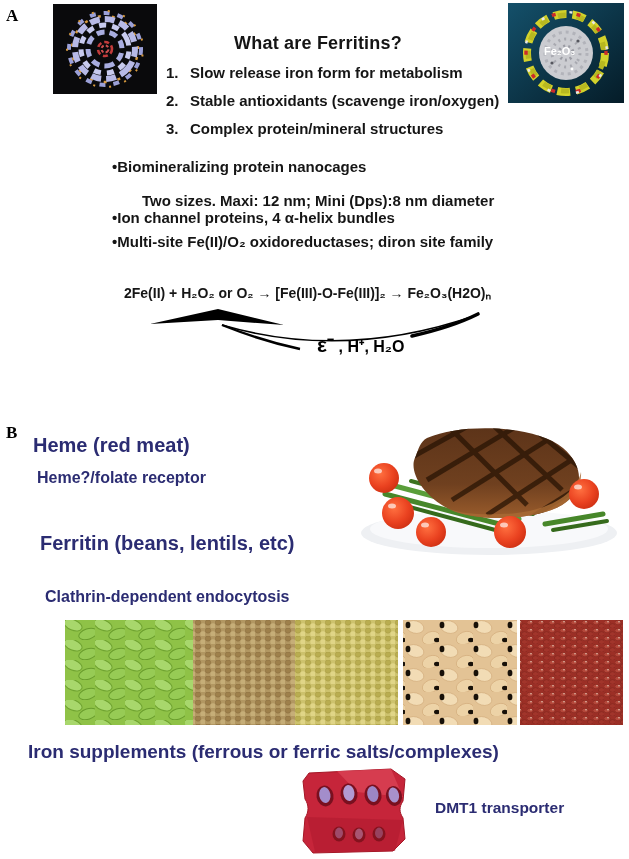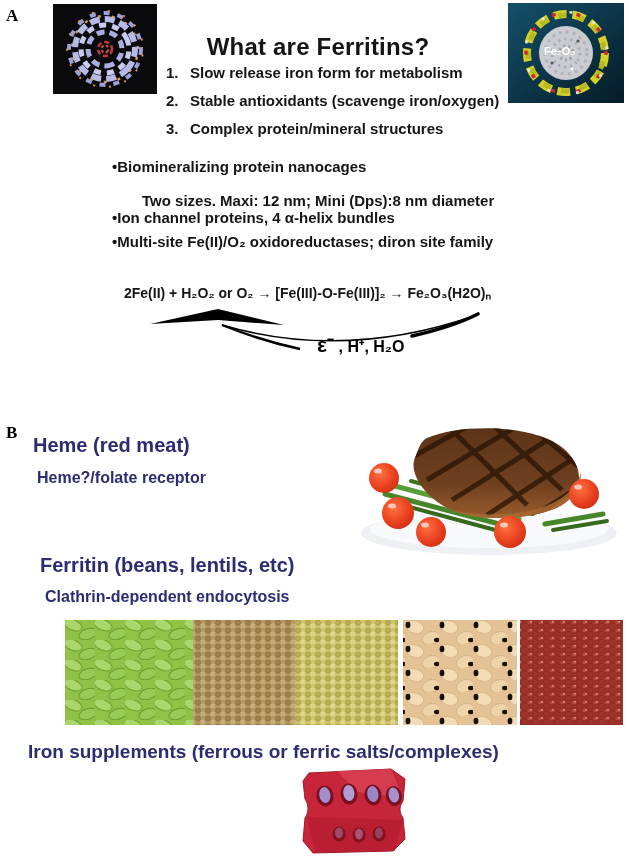--- a/index.html
+++ b/index.html
@@ -2,21 +2,21 @@
 <html><head>
 <meta charset="utf-8">
 <style>
   html,body{margin:0;padding:0;background:#ffffff;}
   #page{position:relative;width:629px;height:859px;background:#ffffff;
         font-family:"Liberation Sans",sans-serif;overflow:hidden;}
   .abs{position:absolute;}
   .blk{color:#151515;font-weight:bold;}
   .navy{color:#2b2c72;font-weight:bold;}
   .serifLbl{font-family:"Liberation Serif",serif;font-weight:bold;color:#000;font-size:17px;}
-  .title{font-size:24px;letter-spacing:.2px;}
+  .title{font-size:18px;letter-spacing:.2px;}
   .item{display:flex;font-size:15px;}
   .item .num{width:24px;flex:0 0 24px;}
   .bullet{font-size:15px;white-space:nowrap;}
   .eq{font-size:14px;white-space:nowrap;}
   .arrowLbl{white-space:nowrap;color:#000;font-weight:bold;}
   .arrowLbl .eps{font-size:21px;}
   .arrowLbl .rest{font-size:16px;}
   .h20{font-size:20px;white-space:nowrap;}
   .h19{font-size:19px;white-space:nowrap;}
   .h16{font-size:16px;white-space:nowrap;}
@@ -152,21 +152,21 @@
       <g fill="#ffffff" opacity="0.65">
         <ellipse cx="21" cy="51" rx="4" ry="2.5"></ellipse>
         <ellipse cx="35" cy="86" rx="4" ry="2.5"></ellipse>
         <ellipse cx="68" cy="105" rx="4" ry="2.5"></ellipse>
         <ellipse cx="147" cy="105" rx="4" ry="2.5"></ellipse>
         <ellipse cx="221" cy="67" rx="4" ry="2.5"></ellipse>
       </g>
     </g>
   </svg>
 
-  <div class="abs navy h20" style="left:40px;top:554px;text-align:right;">Ferritin (beans, lentils, etc)</div>
+  <div class="abs navy h20" style="left:40px;top:532px;text-align:right;">Ferritin (beans, lentils, etc)</div>
   <div class="abs navy h16" style="left:45px;top:588px;">Clathrin-dependent endocytosis</div>
 
   <svg class="abs" style="left:65px;top:620px;" width="558" height="105" viewBox="0 0 558 105" role="img" aria-label="green beans, lentils and red beans varieties">
     <defs>
       <pattern id="pGreen" width="30" height="20" patternUnits="userSpaceOnUse">
         <rect width="30" height="20" fill="#8fc247"></rect>
         <ellipse cx="8" cy="5" rx="9.5" ry="5.2" fill="#a8d76c" stroke="#6fa32f" stroke-width="1" transform="rotate(22 8 5)"></ellipse>
         <ellipse cx="23" cy="14" rx="9.5" ry="5.2" fill="#97cb55" stroke="#689c2b" stroke-width="1" transform="rotate(-18 23 14)"></ellipse>
       </pattern>
       <pattern id="pBrown" width="10" height="8" patternUnits="userSpaceOnUse">
@@ -227,14 +227,15 @@
     <g>
       <ellipse cx="44" cy="69" rx="6.5" ry="7.5" fill="#84121e"></ellipse>
         <ellipse cx="44" cy="68" rx="4" ry="5.4" fill="#9e4a6a"></ellipse>
       <ellipse cx="64" cy="70" rx="6.5" ry="7.5" fill="#84121e"></ellipse>
         <ellipse cx="64" cy="69" rx="4" ry="5.4" fill="#a85572"></ellipse>
       <ellipse cx="84" cy="69" rx="6.5" ry="7.5" fill="#84121e"></ellipse>
         <ellipse cx="84" cy="68" rx="4" ry="5.4" fill="#97425f"></ellipse>
     </g>
   </svg>
 
+  <div class="abs navy h15" style="left:435px;top:799px;">DMT1 transporter</div>
 
 </div>
 
 </body></html>

